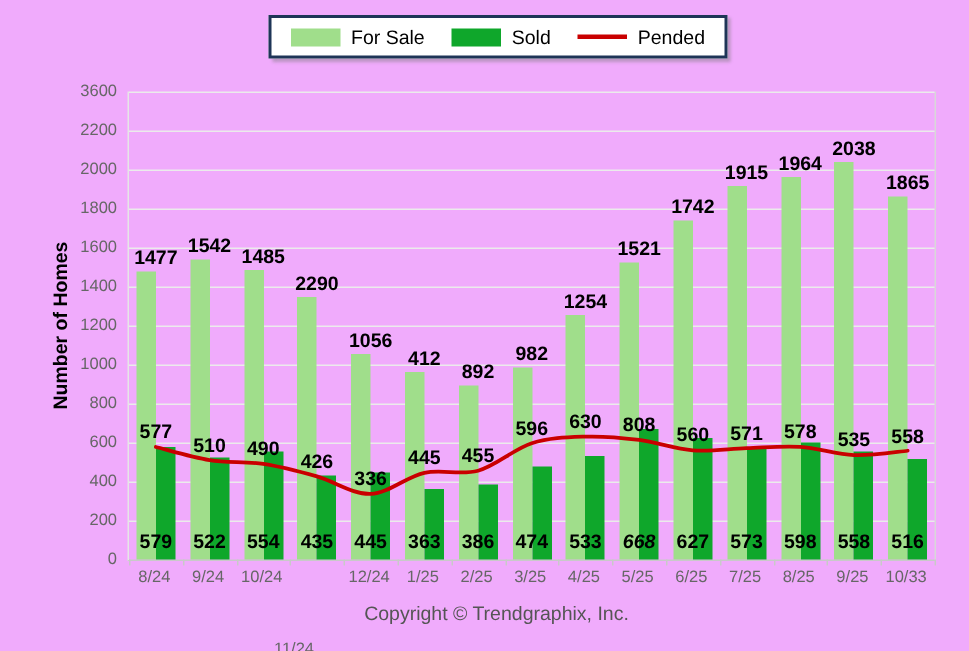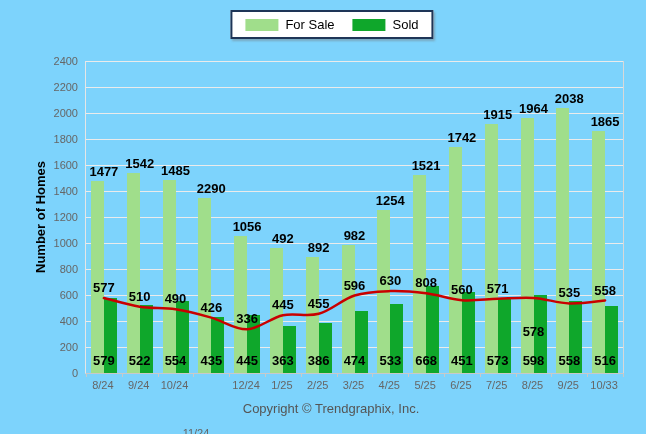--- a/index.html
+++ b/index.html
@@ -1,19 +1,19 @@
 <!DOCTYPE html>
 <html><head>
 <meta charset="utf-8">
 <style>
   html,body{margin:0;padding:0;background:#fff;}
   .page{
     position:relative;
     width:646px;height:434px;
-    background:#7dd3fc;
+    background:#f0abfc;
     font-family:"Liberation Sans",sans-serif;
     overflow:hidden;
   }
   
   .legend{
     position:absolute;top:10px;left:332px;transform:translateX(-50%);
     display:flex;align-items:center;gap:18px;
     border:2px solid #1E3557;background:#fff;
     padding:5px 13px;
     box-shadow:2px 2px 2px rgba(120,120,120,.45);
@@ -64,39 +64,43 @@
 <div class="page">
 
   <div class="legend">
       <div class="legend-item">
         <div class="swatch-rect" style="background: rgb(160, 222, 139);"></div>
         <div class="">For Sale</div>
       </div>
       <div class="legend-item">
         <div class="swatch-rect" style="background: rgb(15, 167, 43);"></div>
         <div class="">Sold</div>
+      </div>
+      <div class="legend-item">
+        <div class="swatch-line" style="background: rgb(201, 0, 0);"></div>
+        <div class="">Pended</div>
       </div>
     </div>
 
   <div class="y-axis-title">Number of Homes</div>
 
   <div class="y-axis">
       <div class="y-tick-label" style="top: 305.5px;">0</div>
       <div class="y-tick-label" style="top: 279.5px;">200</div>
       <div class="y-tick-label" style="top: 253.5px;">400</div>
       <div class="y-tick-label" style="top: 227.5px;">600</div>
       <div class="y-tick-label" style="top: 201.5px;">800</div>
       <div class="y-tick-label" style="top: 175.5px;">1000</div>
       <div class="y-tick-label" style="top: 149.5px;">1200</div>
       <div class="y-tick-label" style="top: 123.5px;">1400</div>
       <div class="y-tick-label" style="top: 97.5px;">1600</div>
       <div class="y-tick-label" style="top: 71.5px;">1800</div>
       <div class="y-tick-label" style="top: 45.5px;">2000</div>
       <div class="y-tick-label" style="top: 19.5px;">2200</div>
-      <div class="y-tick-label" style="top: -6.5px;">2400</div>
+      <div class="y-tick-label" style="top: -6.5px;">3600</div>
     </div>
 
   <div class="plot-area">
       <div class="gridline" style="top: 286px;"></div>
       <div class="gridline" style="top: 260px;"></div>
       <div class="gridline" style="top: 234px;"></div>
       <div class="gridline" style="top: 208px;"></div>
       <div class="gridline" style="top: 182px;"></div>
       <div class="gridline" style="top: 156px;"></div>
       <div class="gridline" style="top: 130px;"></div>
@@ -162,44 +166,44 @@
       <div class="data-label" style="left: 53.7px; top: 228.7px;">510</div>
       <div class="data-label" style="left: 89.5px; top: 102.9px;">1485</div>
       <div class="data-label" style="left: 89.5px; top: 293px;">554</div>
       <div class="data-label" style="left: 89.5px; top: 231.3px;">490</div>
       <div class="data-label" style="left: 125.3px; top: 120.9px;">2290</div>
       <div class="data-label" style="left: 125.3px; top: 293px;">435</div>
       <div class="data-label" style="left: 125.3px; top: 239.6px;">426</div>
       <div class="data-label" style="left: 161.1px; top: 158.7px;">1056</div>
       <div class="data-label" style="left: 161.1px; top: 293px;">445</div>
       <div class="data-label" style="left: 161.1px; top: 251.3px;">336</div>
-      <div class="data-label" style="left: 196.9px; top: 170.9px;">492</div>
+      <div class="data-label" style="left: 196.9px; top: 170.9px;">412</div>
       <div class="data-label" style="left: 196.9px; top: 293px;">363</div>
       <div class="data-label" style="left: 196.9px; top: 237.2px;">445</div>
       <div class="data-label" style="left: 232.7px; top: 180px;">892</div>
       <div class="data-label" style="left: 232.7px; top: 293px;">386</div>
       <div class="data-label" style="left: 232.7px; top: 235.8px;">455</div>
       <div class="data-label" style="left: 268.5px; top: 168.3px;">982</div>
       <div class="data-label" style="left: 268.5px; top: 293px;">474</div>
       <div class="data-label" style="left: 268.5px; top: 217.5px;">596</div>
       <div class="data-label" style="left: 304.3px; top: 133px;">1254</div>
       <div class="data-label" style="left: 304.3px; top: 293px;">533</div>
       <div class="data-label" style="left: 304.3px; top: 213.1px;">630</div>
       <div class="data-label" style="left: 340.1px; top: 98.3px;">1521</div>
-      <div class="data-label" style="left: 340.1px; top: 293px;">668</div>
+      <div class="data-label" style="left: 340.1px; top: 293px; font-style: italic;">668</div>
       <div class="data-label" style="left: 340.1px; top: 215.3px;">808</div>
       <div class="data-label" style="left: 375.9px; top: 69.5px;">1742</div>
-      <div class="data-label" style="left: 375.9px; top: 293px;">451</div>
+      <div class="data-label" style="left: 375.9px; top: 293px;">627</div>
       <div class="data-label" style="left: 375.9px; top: 222.2px;">560</div>
       <div class="data-label" style="left: 411.7px; top: 47px;">1915</div>
       <div class="data-label" style="left: 411.7px; top: 293px;">573</div>
       <div class="data-label" style="left: 411.7px; top: 220.8px;">571</div>
       <div class="data-label" style="left: 447.5px; top: 40.7px;">1964</div>
       <div class="data-label" style="left: 447.5px; top: 293px;">598</div>
-      <div class="data-label" style="left: 447.5px; top: 219.9px; margin-top: 44px;">578</div>
+      <div class="data-label" style="left: 447.5px; top: 219.9px;">578</div>
       <div class="data-label" style="left: 483.3px; top: 31.1px;">2038</div>
       <div class="data-label" style="left: 483.3px; top: 293px;">558</div>
       <div class="data-label" style="left: 483.3px; top: 225.4px;">535</div>
       <div class="data-label" style="left: 519.1px; top: 53.5px;">1865</div>
       <div class="data-label" style="left: 519.1px; top: 293px;">516</div>
       <div class="data-label" style="left: 519.1px; top: 222.5px;">558</div>
     </div>
 
   <div class="x-axis">
       <div class="x-tick-label" style="left: 17.9px;">8/24</div>

